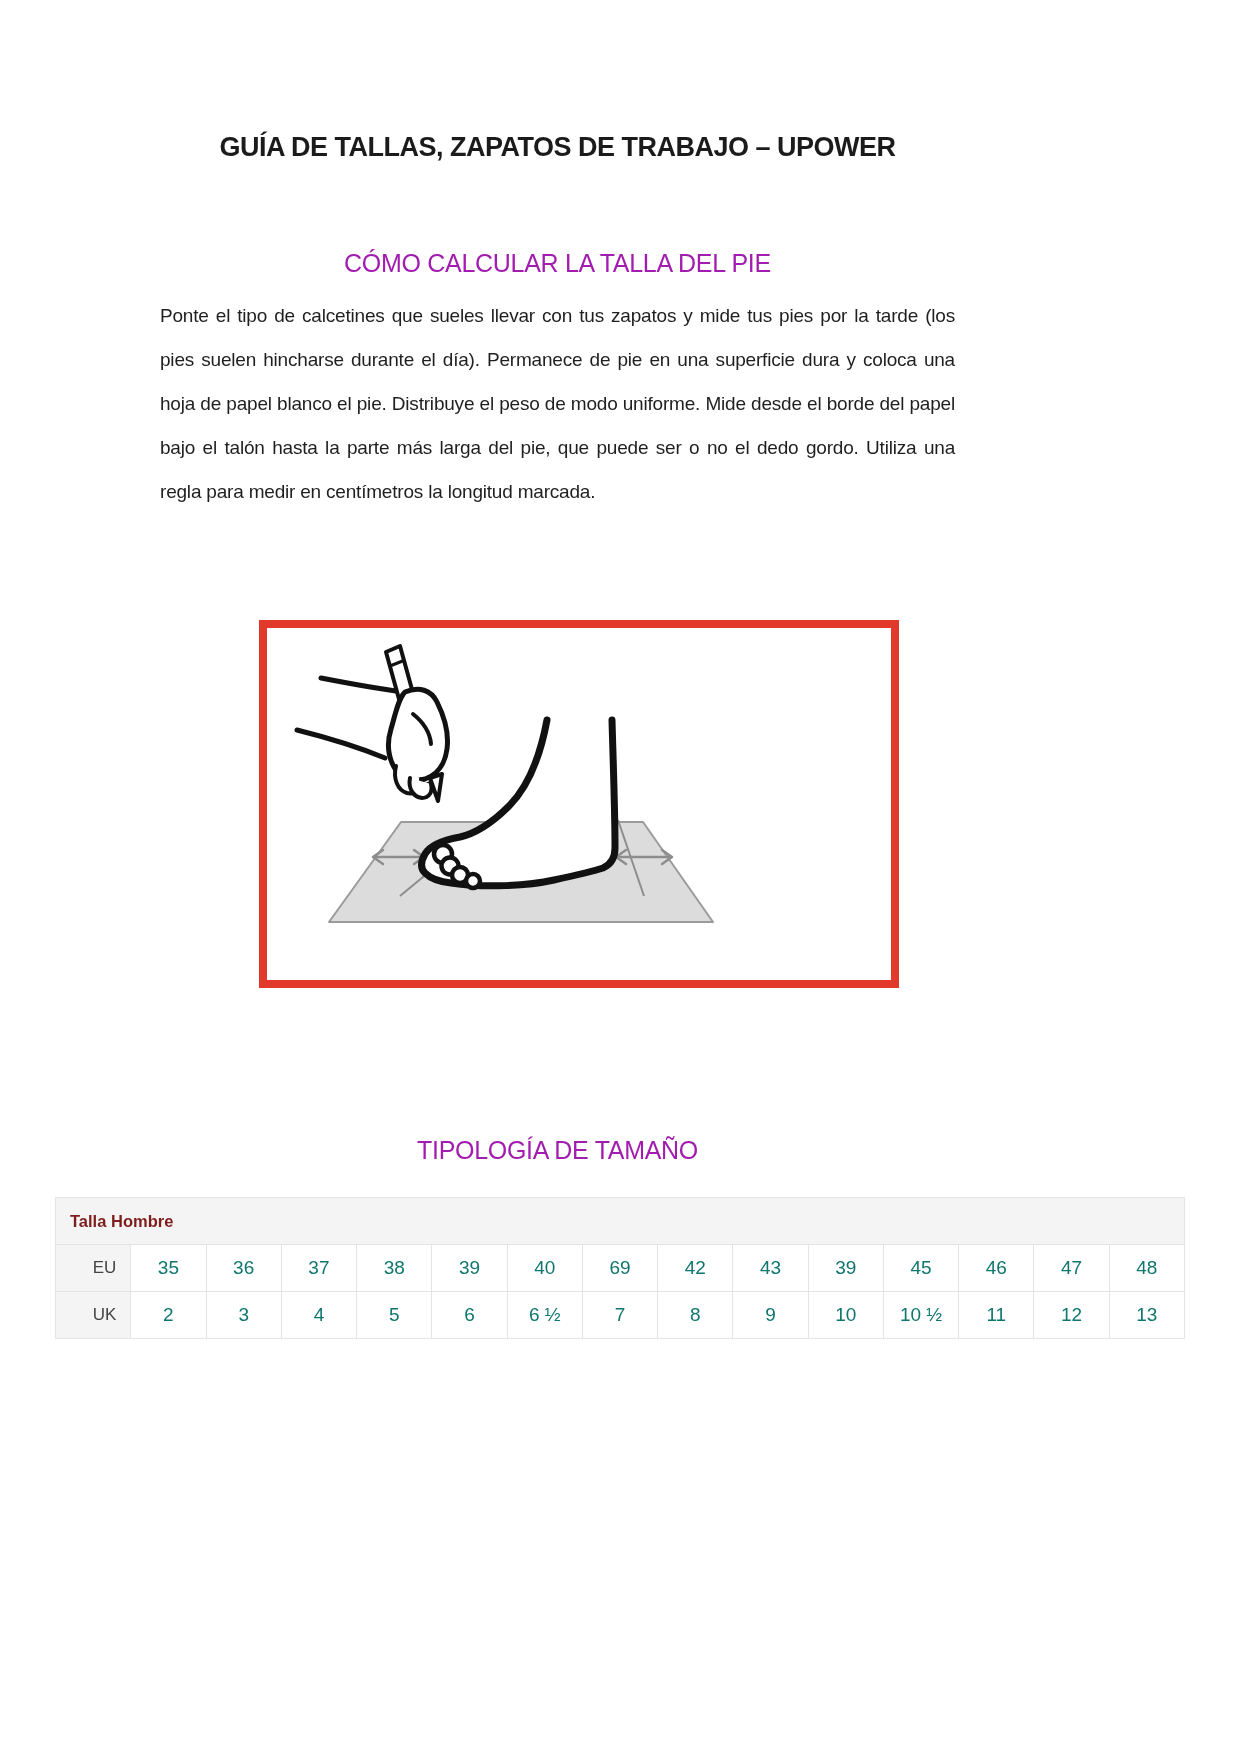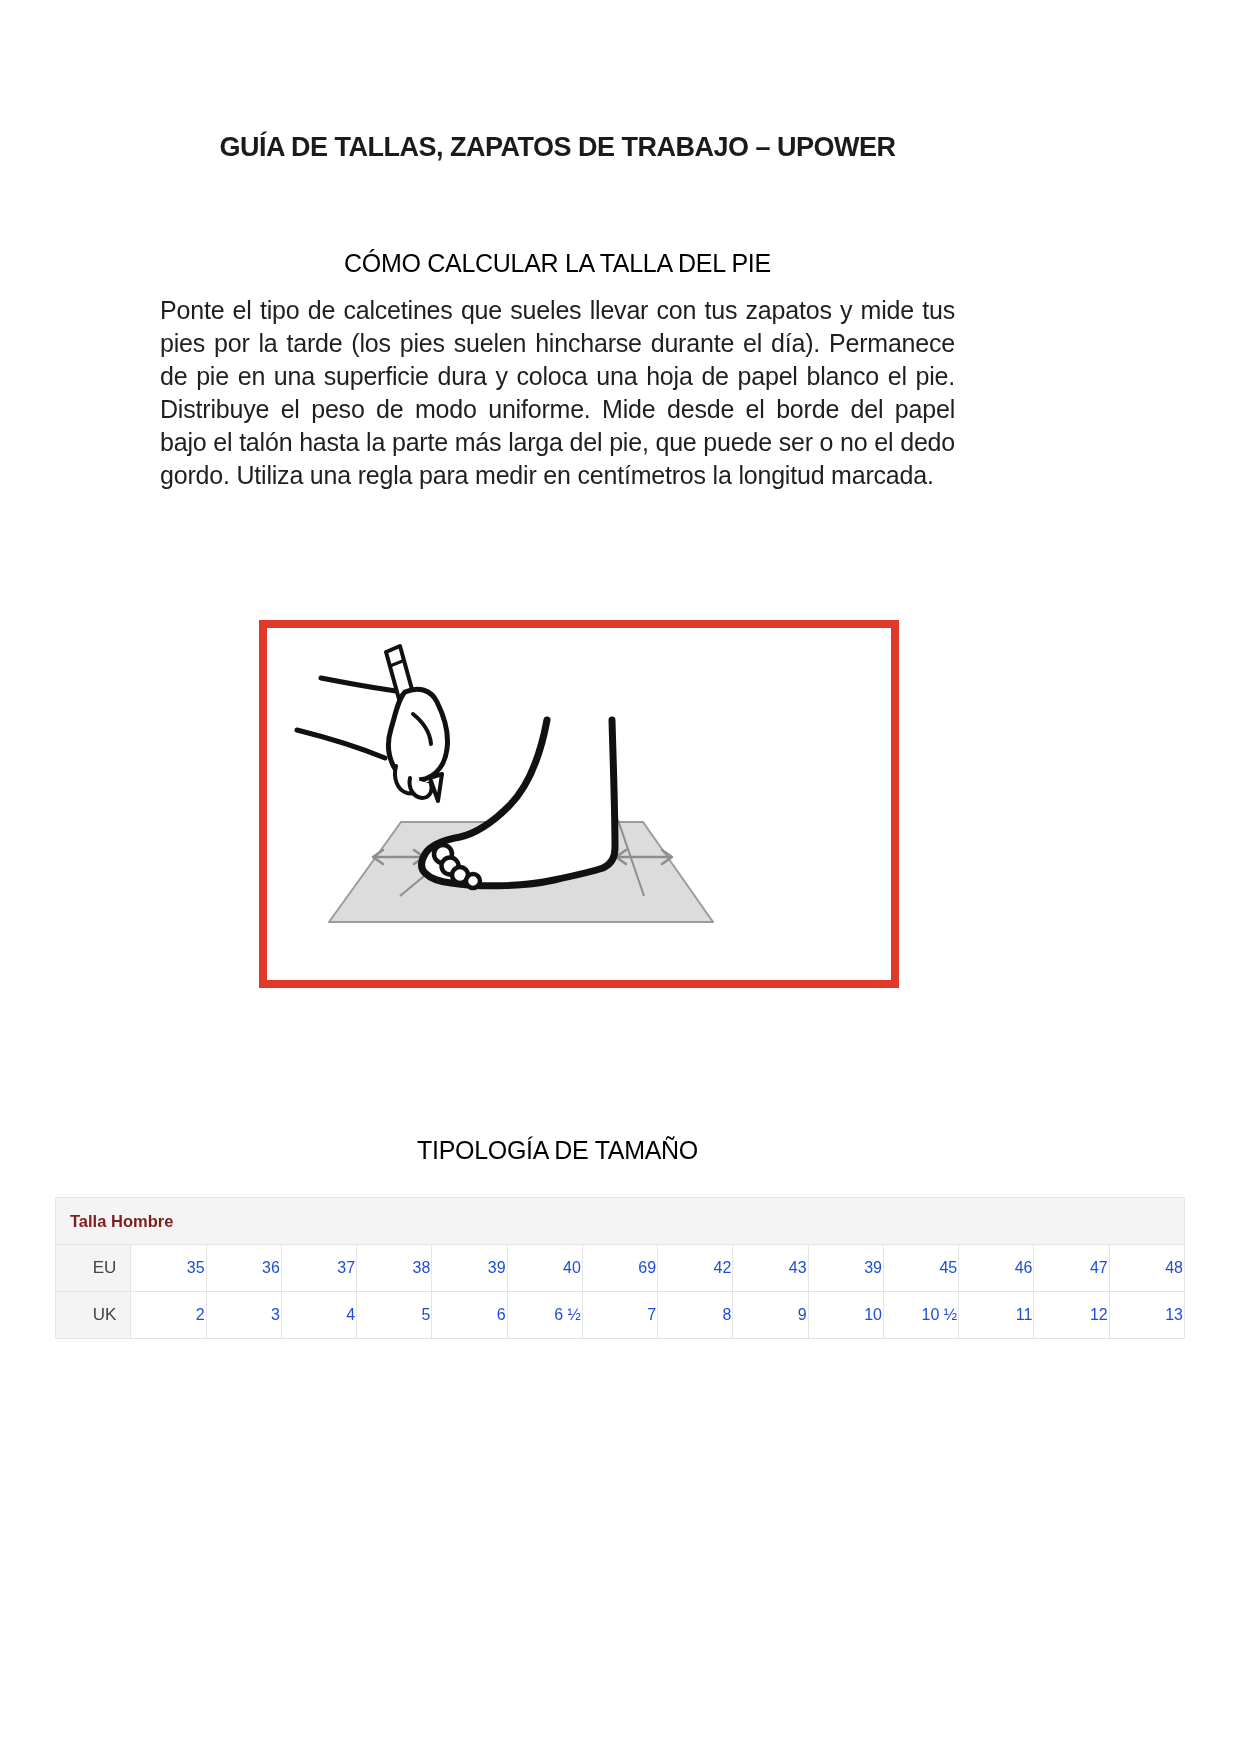--- a/index.html
+++ b/index.html
@@ -31,33 +31,33 @@
     margin: 0;
   }
   .section-heading {
     position: absolute;
     left: 0;
     width: 100%;
     text-align: center;
     font-size: 25px;
     font-weight: 400;
     letter-spacing: -0.3px;
-    color: #000000;
+    color: #a21caf;
     margin: 0;
   }
   .heading-1 { top: 249px; }
   .heading-2 { top: 1136px; }
   .body-paragraph {
     position: absolute;
     top: 294px;
     left: 0;
     width: 795px;
     margin: 0;
-    font-size: 25px;
-    line-height: 33px;
+    font-size: 19px;
+    line-height: 44px;
     letter-spacing: -0.2px;
     text-align: justify;
     color: #1f1f1f;
   }
   .figure-frame {
     position: absolute;
     left: 259px;
     top: 620px;
     width: 624px;
     height: 352px;
@@ -94,24 +94,24 @@
   .size-table th.row-label {
     background: #f4f4f4;
     width: 183px;
     text-align: left;
     font-weight: 400;
     color: #444;
     font-size: 17px;
     padding: 8px 14px;
   }
   .size-table td {
-    text-align: right;
+    text-align: center;
     height: 44px;
-    font-size: 16px;
-    color: #1d4ed8;
+    font-size: 19px;
+    color: #0f766e;
   }
   .size-table tr.tall-row td { height: 68px; }
   .row-label-main { font-size: 17px; color: #444; text-align: right; }
   .row-label-sub { font-size: 12px; color: #777; margin-top: 3px; }
 </style>
 </head>
 <body>
 
 <div class="page">
 

